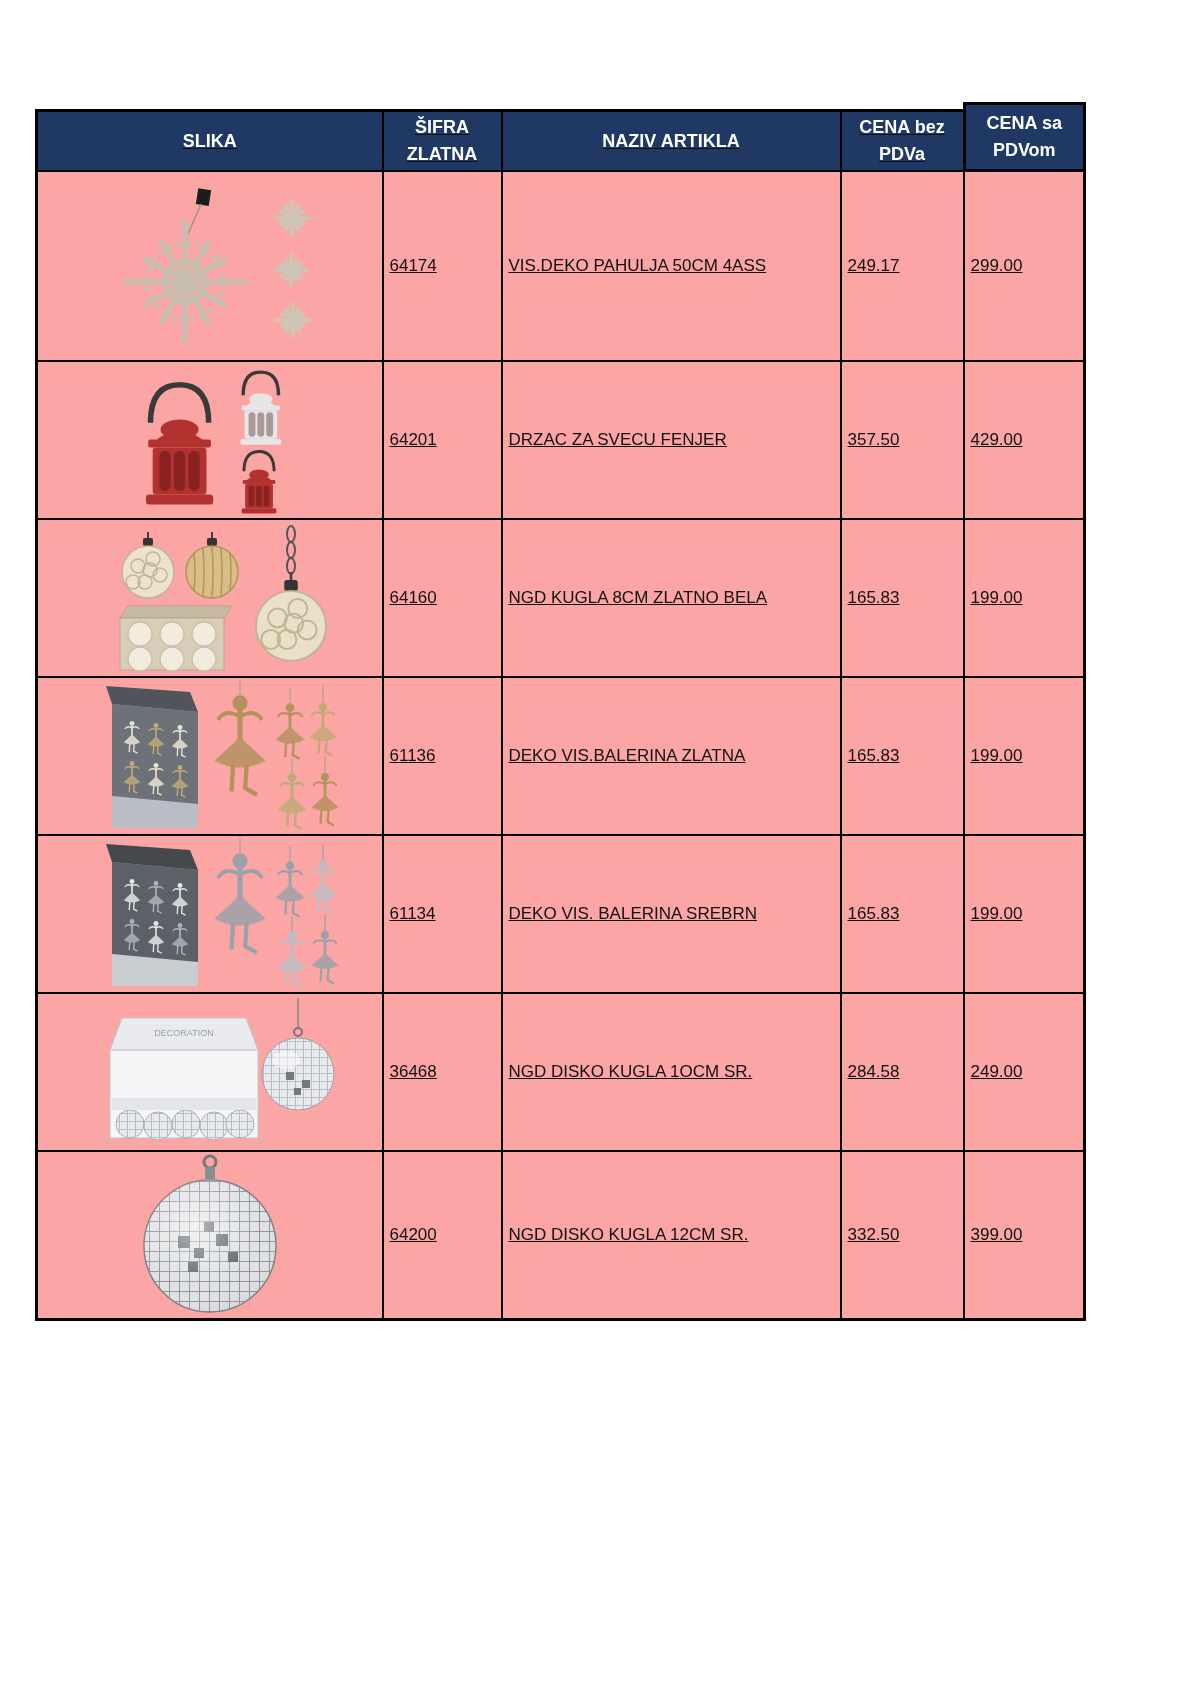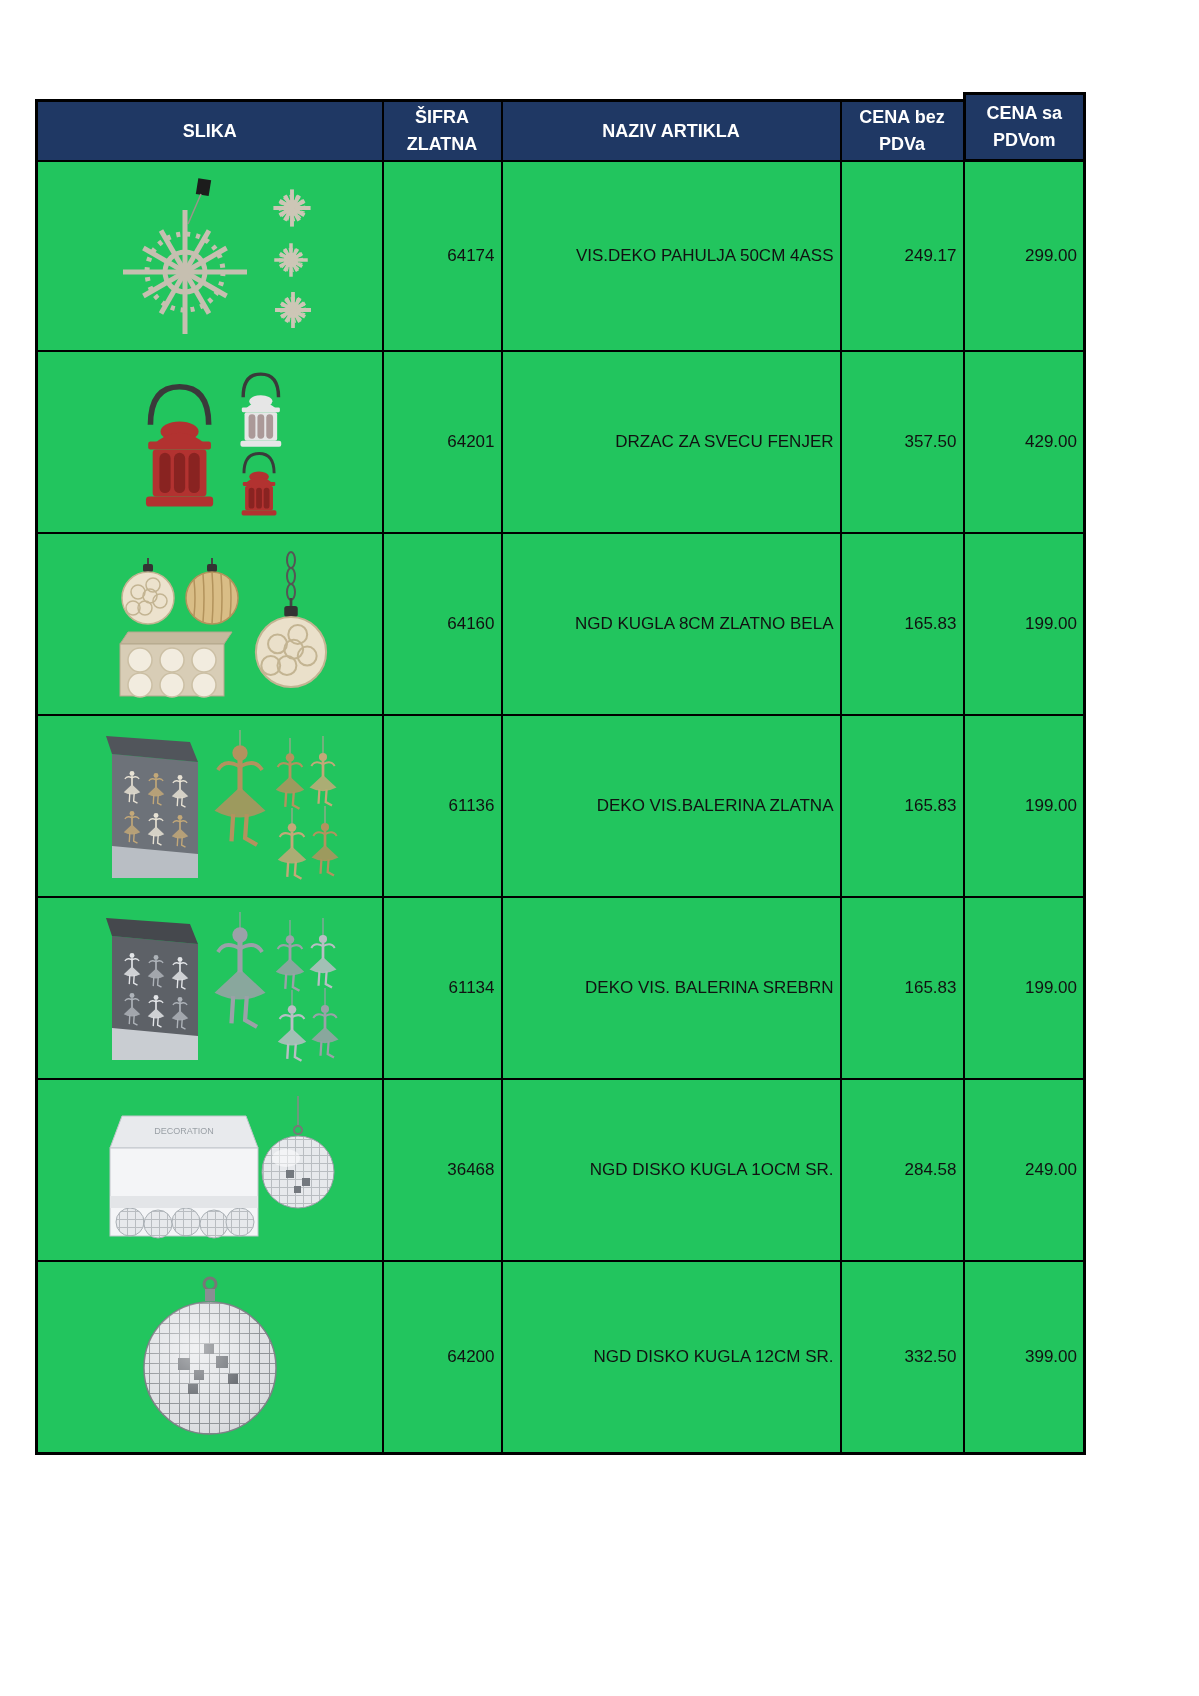--- a/index.html
+++ b/index.html
@@ -1,26 +1,26 @@
 <!DOCTYPE html>
 <html><head>
 <meta charset="utf-8">
 <style>
   html,body{margin:0;padding:0;background:#ffffff;}
   body{font-family:"Liberation Sans",sans-serif;color:#111;}
   .page{position:relative;width:1199px;height:1696px;background:#fff;overflow:hidden;}
-  table.price{position:absolute;left:35px;top:99px;width:1048px;border-collapse:collapse;table-layout:fixed;}
+  table.price{position:absolute;left:35px;top:109px;width:1048px;border-collapse:collapse;table-layout:fixed;text-decoration:underline;}
   table.price, table.price td, table.price th{border:2px solid #000;}
   table.price{border-width:3px;}
   th{background:#1F3864;color:#fff;font-size:18px;font-weight:bold;line-height:1.5;text-align:center;vertical-align:middle;padding:2px 4px;}
   thead tr{height:58px;}
   tbody tr{height:148px;}
   tbody tr.first{height:190px;}
-  td{font-size:17px;text-align:right;vertical-align:middle;padding:2px 6px;background:#22c55e;overflow:hidden;}
-  td.img-cell{padding:12px;}
+  td{font-size:17px;text-align:left;vertical-align:middle;padding:2px 6px;background:#fca5a5;overflow:hidden;}
+  td.img-cell{padding:0;}
   .imgwrap{display:flex;align-items:center;justify-content:center;width:100%;height:100%;}
   
   th.raised{background:#e5e5e5;position:relative;overflow:visible;padding:0;margin-left:19px;}
   th.raised .raise-box{position:absolute;left:-2px;right:-3px;top:-10px;bottom:-2px;background:#1F3864;border:3px solid #000;display:flex;align-items:center;justify-content:center;line-height:1.5;}
   svg text{font-family:"Liberation Sans",sans-serif;}
 </style>
 </head>
 <body>
 
 <div class="page">

